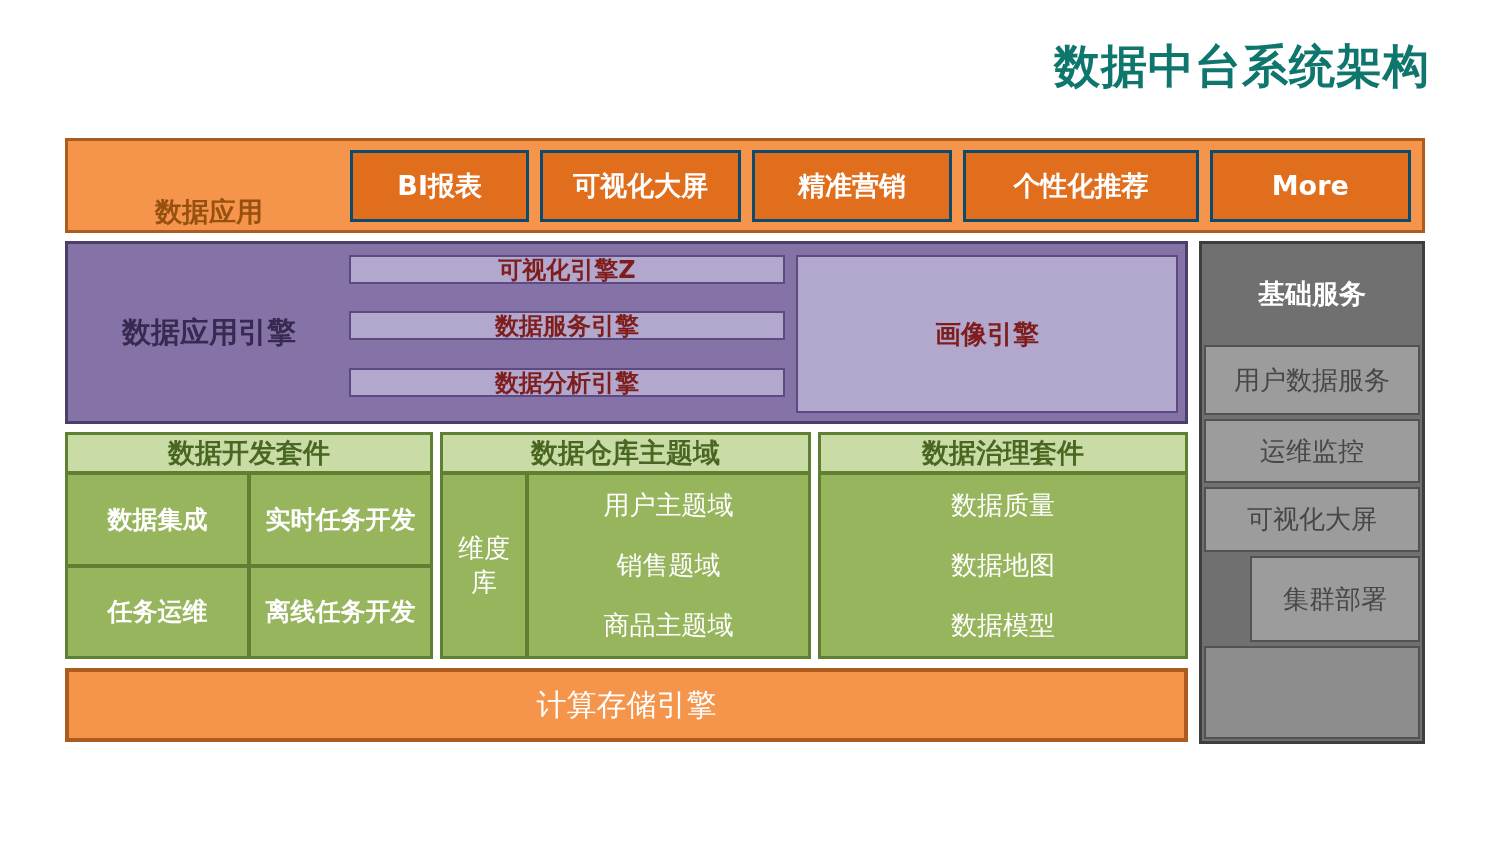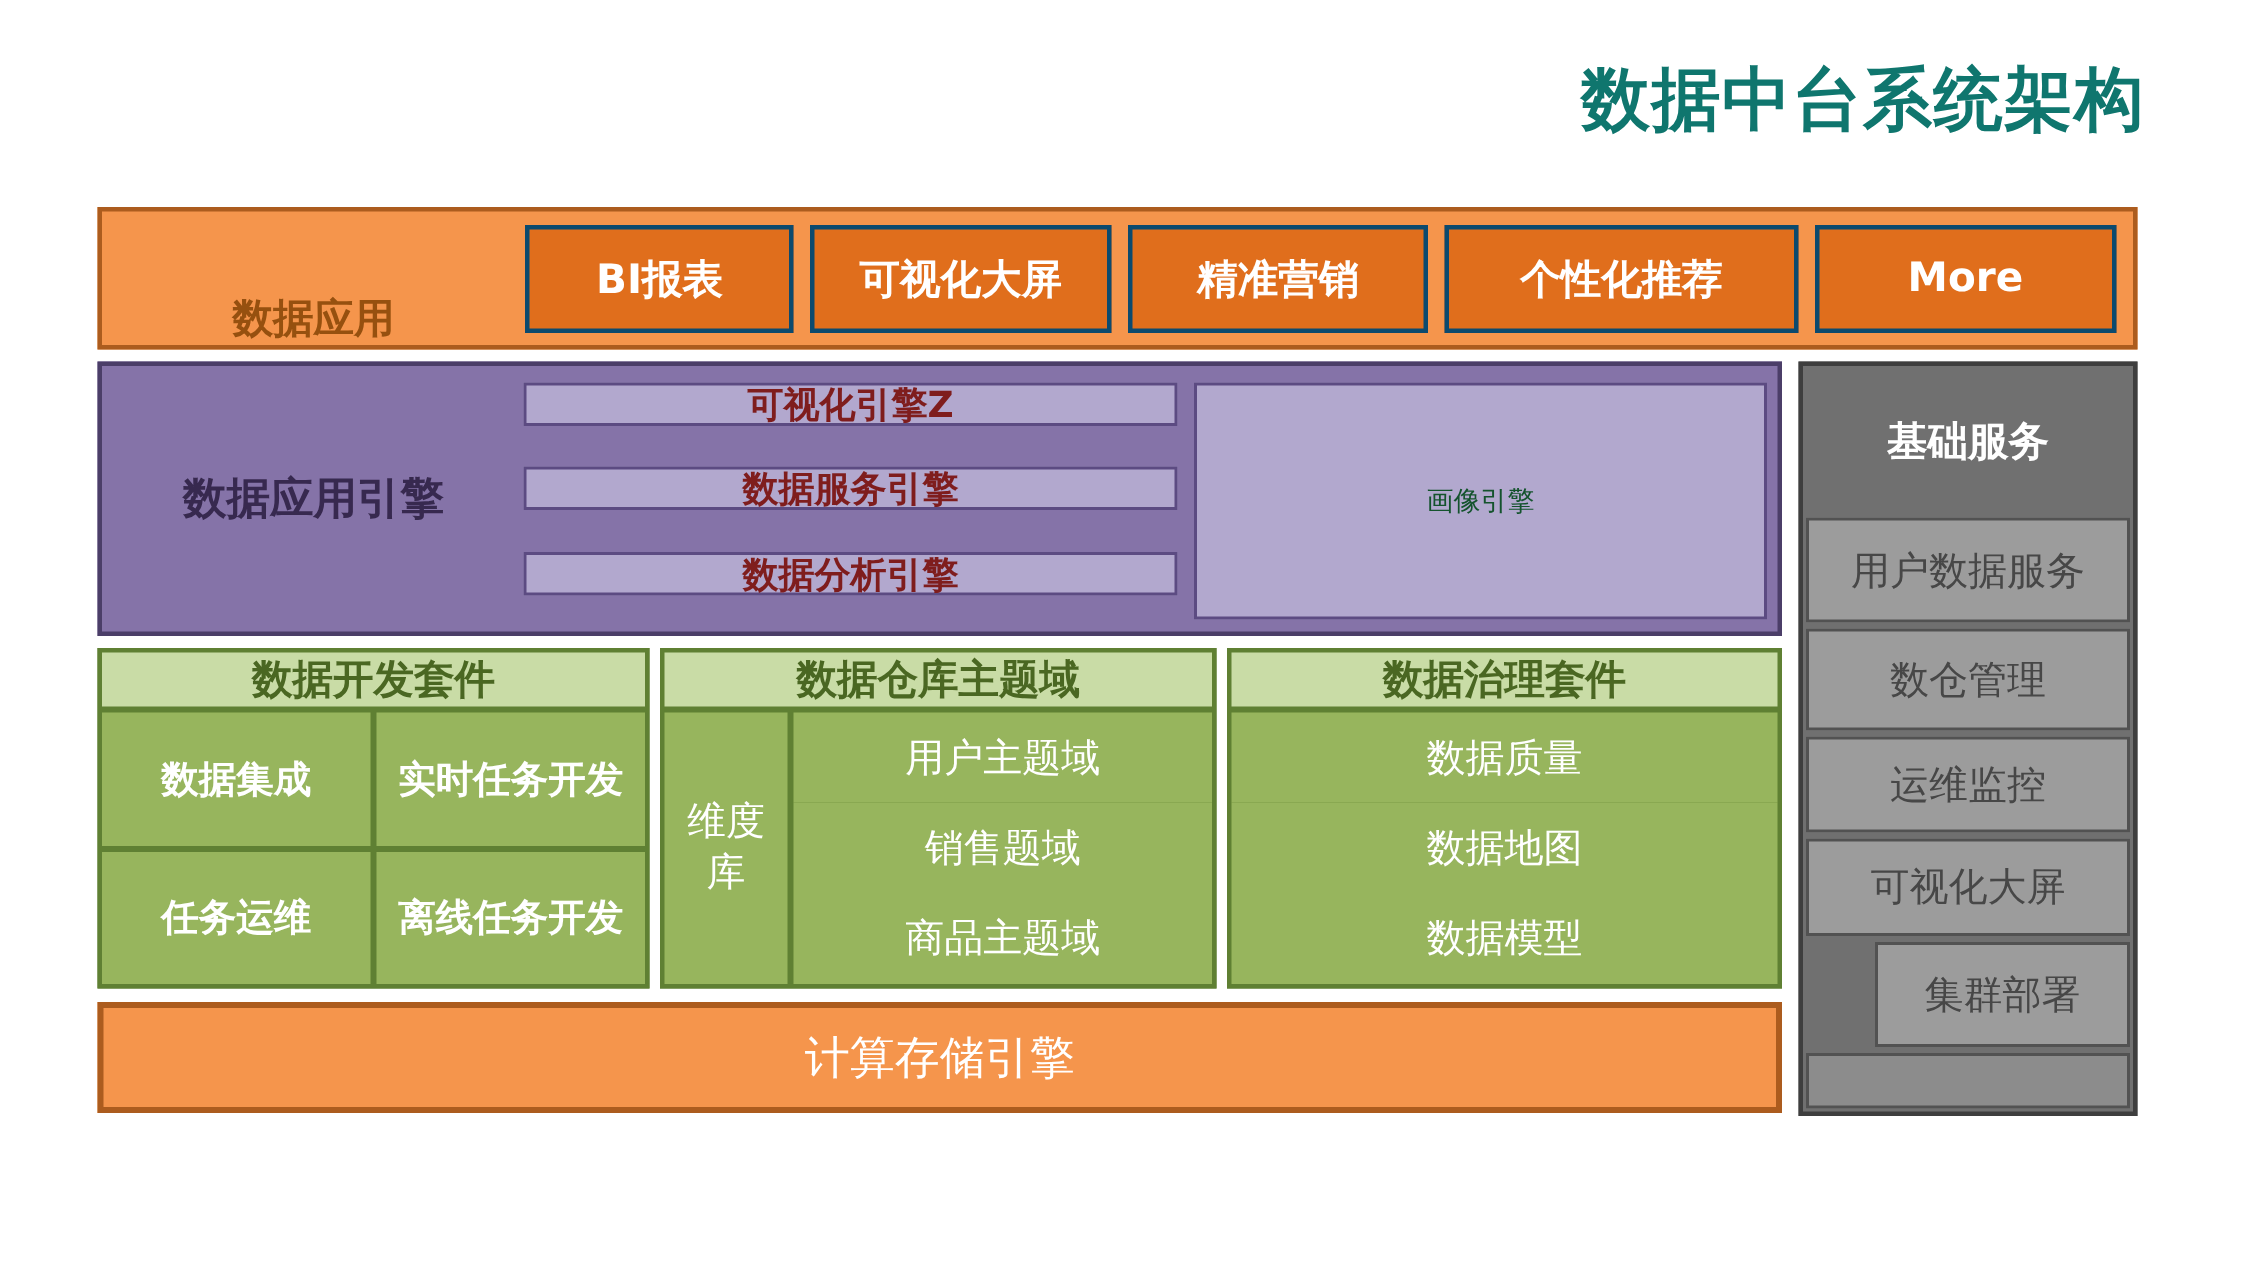--- a/index.html
+++ b/index.html
@@ -52,21 +52,21 @@
     display:flex; align-items:center; justify-content:center;
     color:#7f1d1d; font-size:24px; font-weight:bold;
   }
   .engine-box.e1 { top:11px; }
   .engine-box.e2 { top:67px; }
   .engine-box.e3 { top:124px; }
   .portrait-box {
     position:absolute; left:728px; top:11px; width:382px; height:158px;
     background:#b2a8ce; border:2px solid #5c4b82;
     display:flex; align-items:center; justify-content:center;
-    color:#14532d; font-size:18px; font-weight:normal;
+    color:#7f1d1d; font-size:26px; font-weight:bold;
   }
 
   
   .base-col {
     position:absolute; left:1199px; top:241px; width:226px; height:503px;
     background:#707070; border:3px solid #3e3e3e;
     display:flex; flex-direction:column; gap:4px; padding:2px;
   }
   .base-header {
     height:95px; display:flex; align-items:center; justify-content:center;
@@ -74,21 +74,21 @@
   }
   .base-item {
     background:#9c9c9c; border:2px solid #525252;
     display:flex; align-items:center; justify-content:center;
     color:#474747; font-size:26px;
   }
   .base-item.h1 { height:70px; }
   .base-item.h2 { height:68px; }
   .base-item.h3 { height:64px; }
   .base-item.h4 { height:65px; }
-  .base-item.h5 { height:70px;margin-left:46px; }
+  .base-item.h5 { height:86px;margin-left:46px; }
   .base-empty { flex:1; background:#8c8c8c; border:2px solid #525252; }
 
   
   .green-section {
     position:absolute; top:432px; height:227px;
     background:#5f8033; border:3px solid #5f8033;
     display:flex; flex-direction:column; gap:4px;
   }
   .green-section.s1 { left:65px;  width:368px; }
   .green-section.s2 { left:440px; width:371px; }
@@ -140,21 +140,20 @@
     <div class="engine-label">数据应用引擎</div>
     <div class="engine-box e1">可视化引擎Z</div>
     <div class="engine-box e2">数据服务引擎</div>
     <div class="engine-box e3">数据分析引擎</div>
     <div class="portrait-box">画像引擎</div>
   </div>
 
   <div class="base-col">
     <div class="base-header">基础服务</div>
     <div class="base-item h1">用户数据服务</div>
-    <div class="base-item h2">数仓管理</div>
     <div class="base-item h3">运维监控</div>
     <div class="base-item h4">可视化大屏</div>
     <div class="base-item h5">集群部署</div>
     <div class="base-empty"></div>
   </div>
 
   <div class="green-section s1">
     <div class="green-header">数据开发套件</div>
     <div class="green-body">
       <div class="grid2">

